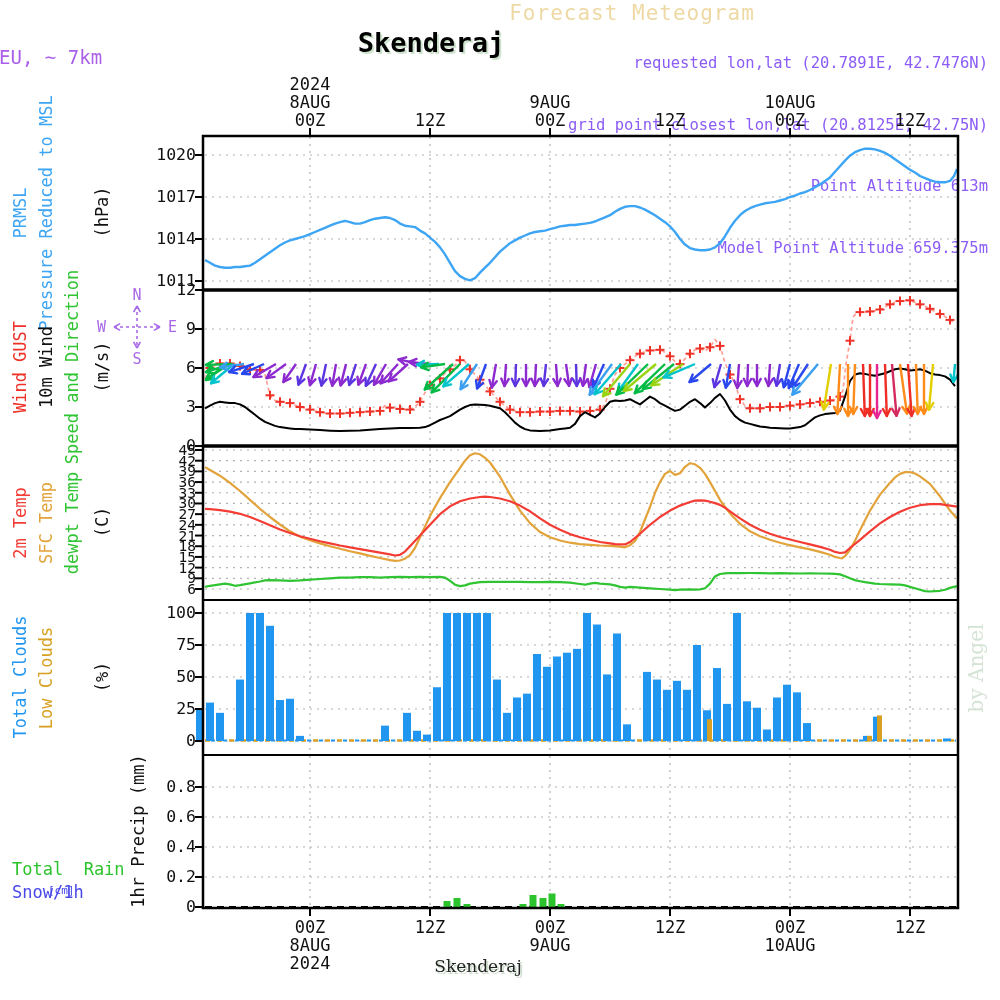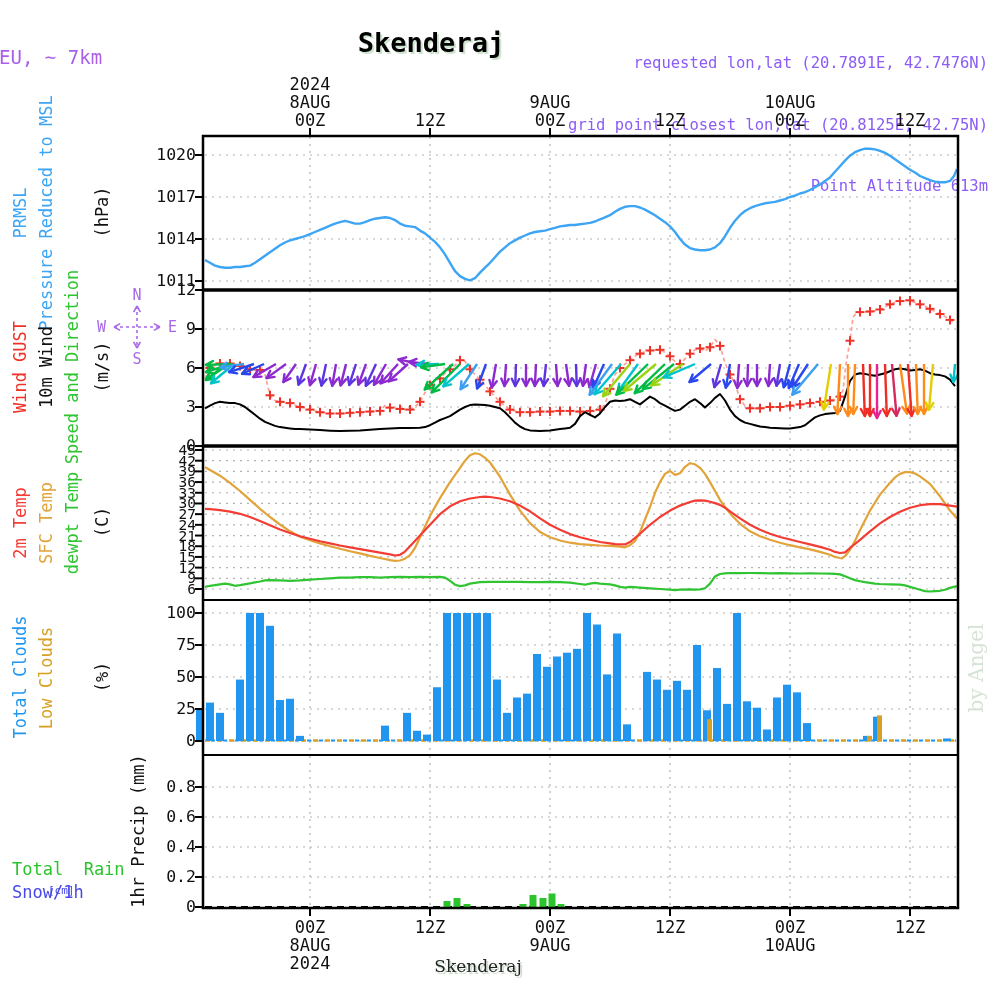--- a/index.html
+++ b/index.html
@@ -22,27 +22,29 @@
   #station2{left:478px;top:966px;font-size:17px;font-family:"DejaVu Serif",serif;
             color:#222;text-shadow:2px 2px 0 #cfe0cf;}
   svg{position:absolute;left:0;top:0;}
   svg text{font-family:"DejaVu Sans Mono",monospace;}
 </style>
 </head>
 <body>
 
 <div id="page">
 
+  <div id="brand" class="abs ctr" style="color: rgb(238, 217, 164);">Forecast Meteogram</div>
   <div id="station" class="abs ctr">Skenderaj</div>
   <div id="model" class="abs ctr" style="color: rgb(169, 95, 232);">ICON-EU, ~ 7km</div>
 
   <div id="meta" class="abs" style="color: #8b5cf6;">
     <div>requested lon,lat (20.7891E, 42.7476N)</div>
     <div>grid point closest lon,lat (20.8125E, 42.75N)</div>
     <div>Point Altitude 613m</div>
+    <div>Model Point Altitude 659.375m</div>
   </div>
 
   <div class="vlab" style="left: 20px; top: 213px; color: rgb(61, 165, 244);">PRMSL</div>
   <div class="vlab" style="left: 46px; top: 213px; color: rgb(61, 165, 244);">Pressure Reduced to MSL</div>
   <div class="vlab" style="left:102px;top:212px">(hPa)</div>
 
   <div class="vlab" style="left: 20px; top: 367px; color: rgb(239, 50, 40);">Wind GUST</div>
   <div class="vlab" style="left:46px;top:367px">10m Wind</div>
   <div class="vlab" style="left: 72px; top: 367px; color: rgb(48, 196, 51);">Speed and Direction</div>
   <div class="vlab" style="left:102px;top:367px"></div>

